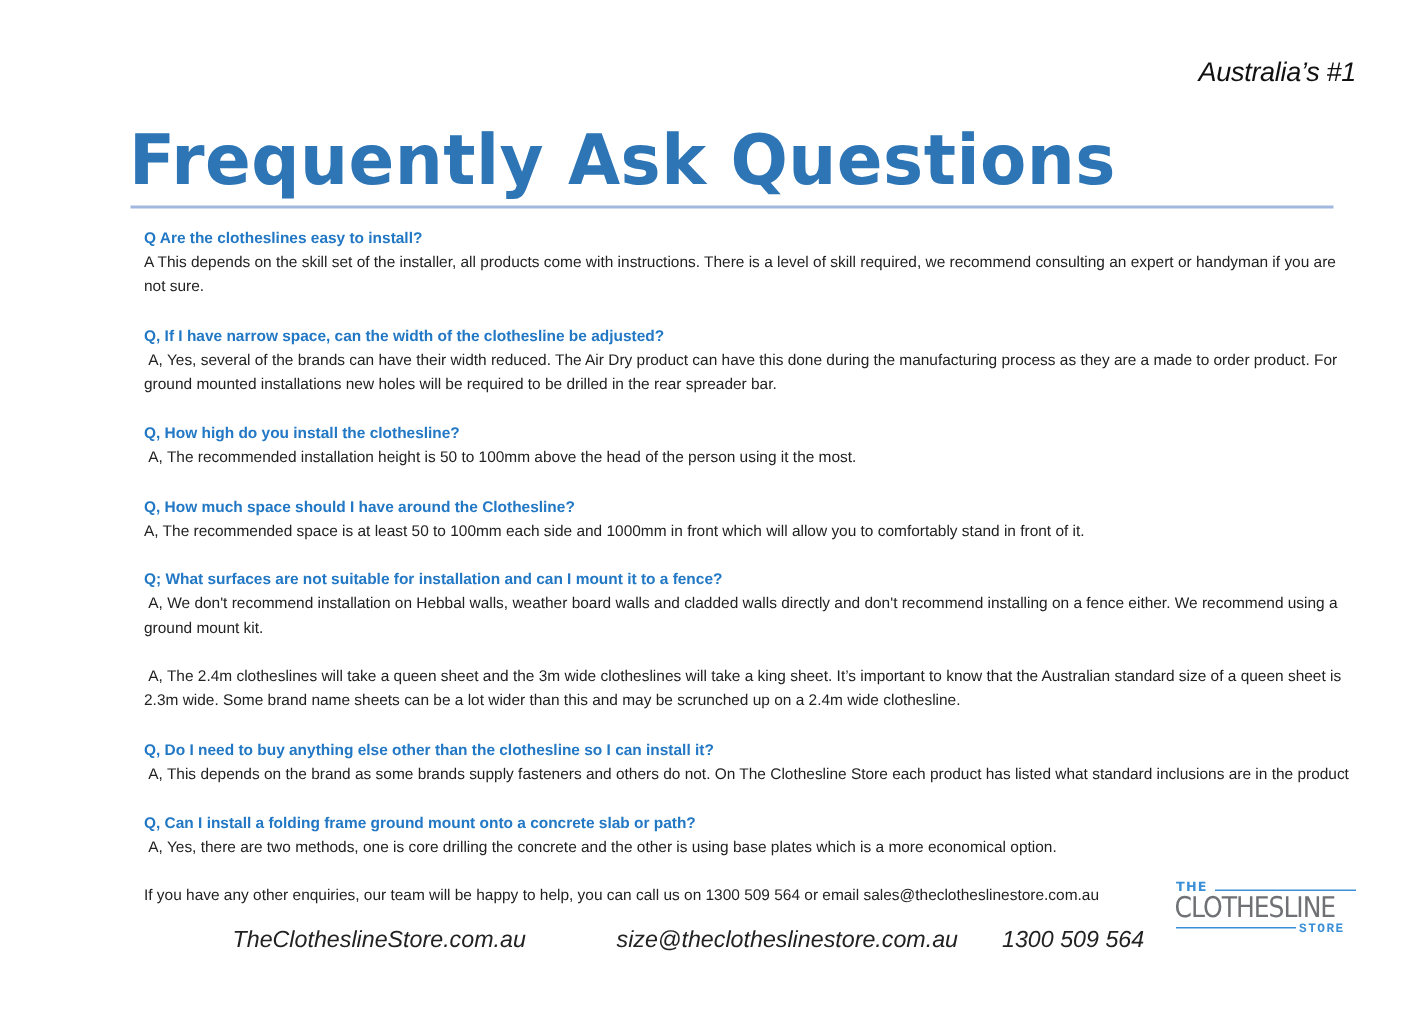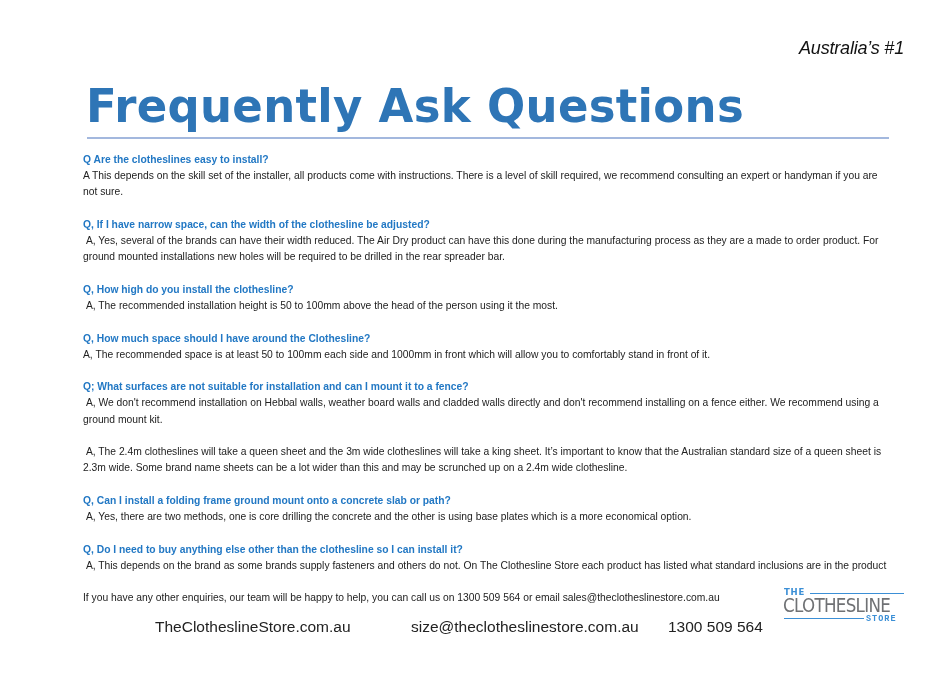--- a/index.html
+++ b/index.html
@@ -40,21 +40,21 @@
     .title-rule {
       position: absolute;
       left: 87px;
       top: 137px;
       width: 802px;
       height: 2px;
       background: #a3b8de;
     }
     .faq {
       position: absolute;
-      left: 83px;
+      left: 96px;
       top: 152px;
       width: 810px;
       font-size: 10.3px;
       line-height: 16.2px;
     }
     .faq-item {
       margin: 0 0 16.3px 0;
     }
     .question {
       display: block;
@@ -71,20 +71,21 @@
       margin-top: 12px;
     }
     .footer {
       position: absolute;
       top: 618px;
       left: 0;
       width: 884px;
       height: 24px;
       font-size: 15.5px;
       color: #222222;
+      font-style: italic;
     }
     .footer span {
       position: absolute;
       top: 0;
       white-space: nowrap;
     }
     .footer .site { left: 155px; }
     .footer .email { left: 411px; }
     .footer .phone { left: 668px; }
     .logo {
@@ -171,26 +172,26 @@
     <span class="answer">A, The recommended space is at least 50 to 100mm each side and 1000mm in front which will allow you to comfortably stand in front of it.</span>
   </div>
   <div class="faq-item">
     <span class="question">Q; What surfaces are not suitable for installation and can I mount it to a fence?</span>
     <span class="answer"> A, We don't recommend installation on Hebbal walls, weather board walls and cladded walls directly and don't recommend installing on a fence either. We recommend using a ground mount kit.</span>
   </div>
   <div class="faq-item">
     <span class="answer"> A, The 2.4m clotheslines will take a queen sheet and the 3m wide clotheslines will take a king sheet. It’s important to know that the Australian standard size of a queen sheet is 2.3m wide. Some brand name sheets can be a lot wider than this and may be scrunched up on a 2.4m wide clothesline.</span>
   </div>
   <div class="faq-item">
+    <span class="question">Q, Do I need to buy anything else other than the clothesline so I can install it?</span>
+    <span class="answer"> A, This depends on the brand as some brands supply fasteners and others do not. On The Clothesline Store each product has listed what standard inclusions are in the product</span>
+  </div>
+  <div class="faq-item">
     <span class="question">Q, Can I install a folding frame ground mount onto a concrete slab or path?</span>
     <span class="answer"> A, Yes, there are two methods, one is core drilling the concrete and the other is using base plates which is a more economical option.</span>
-  </div>
-  <div class="faq-item">
-    <span class="question">Q, Do I need to buy anything else other than the clothesline so I can install it?</span>
-    <span class="answer"> A, This depends on the brand as some brands supply fasteners and others do not. On The Clothesline Store each product has listed what standard inclusions are in the product</span>
   </div>
   <div class="closing">If you have any other enquiries, our team will be happy to help, you can call us on 1300 509 564 or email sales@theclotheslinestore.com.au</div>
 </div>
 
 <div class="footer">
   <span class="site">TheClotheslineStore.com.au</span>
   <span class="email">size@theclotheslinestore.com.au</span>
   <span class="phone">1300 509 564</span>
 </div>
 

